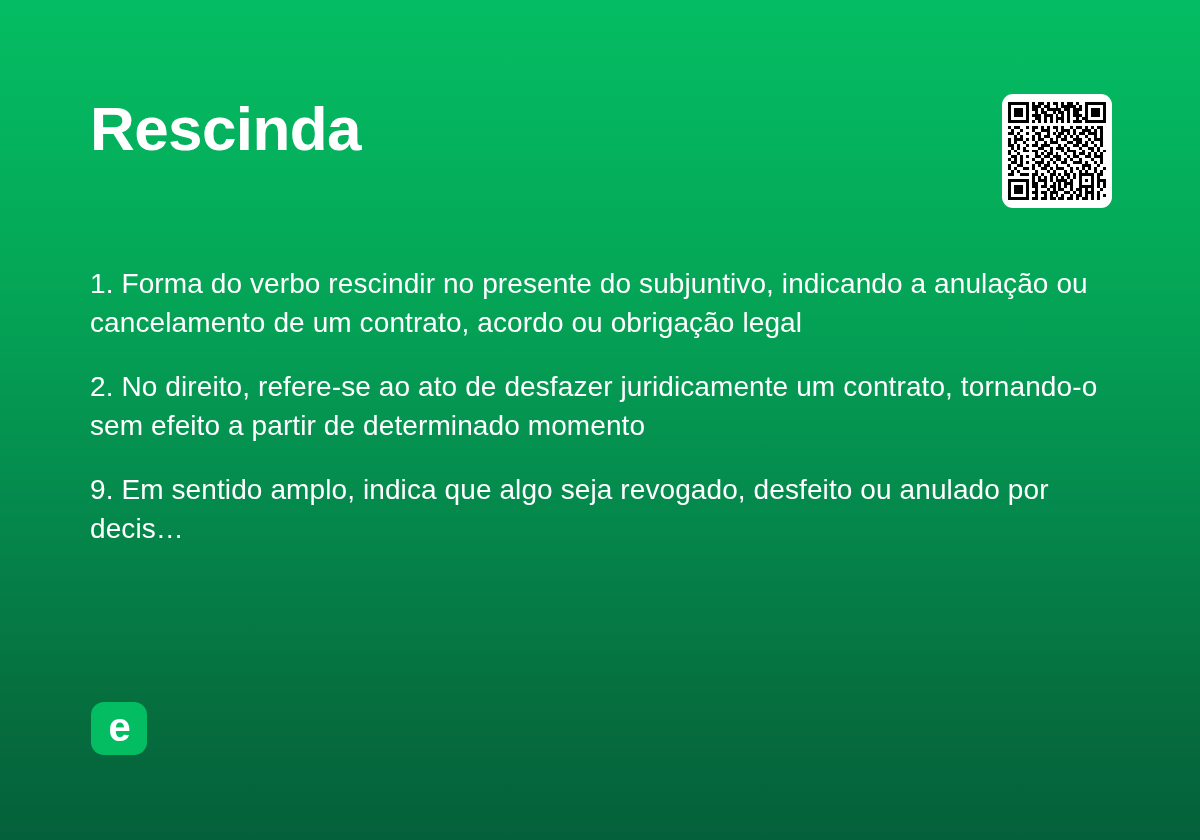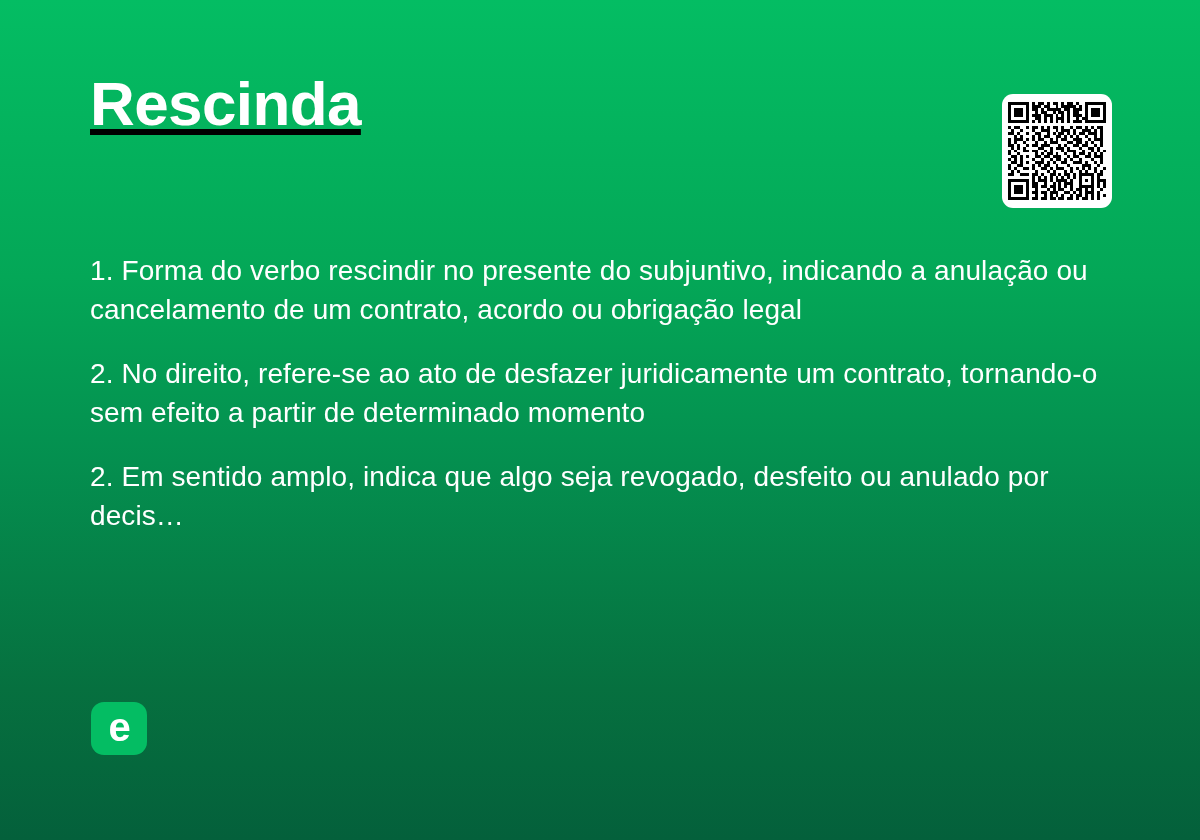--- a/index.html
+++ b/index.html
@@ -20,23 +20,22 @@
     height: 840px;
     box-sizing: border-box;
     background: linear-gradient(180deg, #04bd63 0%, #04a757 33%, #048f4f 55%, #06703f 82%, #04603b 100%);
     overflow: hidden;
   }
 
   
   .header {
     position: absolute;
     left: 90px;
-    top: 71px;
+    top: 96px;
     width: 880px;
-    text-decoration: underline;
   }
   .word-title {
     margin: 0;
     font-size: 62px;
     line-height: 66px;
     font-weight: 700;
     letter-spacing: -0.6px;
     color: #ffffff;
   }
   .word-class {
@@ -70,21 +69,21 @@
   }
 
   
   .definitions {
     position: absolute;
     left: 90px;
     top: 248px;
     width: 1010px;
   }
   .definition {
-    margin: 3px 0 25px 0;
+    margin: 16px 0 25px 0;
     font-size: 28px;
     line-height: 39px;
     font-weight: 400;
     color: #ffffff;
     letter-spacing: 0.1px;
   }
   .definition:last-child { margin-bottom: 0; }
 
   
   .footer {
@@ -455,21 +454,21 @@
           <rect x="23" y="32" width="1" height="1"></rect>
         <rect x="25" y="32" width="2" height="1"></rect>
           <rect x="30" y="32" width="1" height="1"></rect>
       </g>
     </svg>
   </div>
 
   <div class="definitions">
     <p class="definition">1. Forma do verbo rescindir no presente do subjuntivo, indicando a anulação ou cancelamento de um contrato, acordo ou obrigação legal</p>
     <p class="definition">2. No direito, refere-se ao ato de desfazer juridicamente um contrato, tornando-o sem efeito a partir de determinado momento</p>
-    <p class="definition">2. Em sentido amplo, indica que algo seja revogado, desfeito ou anulado por decis…</p>
+    <p class="definition">9. Em sentido amplo, indica que algo seja revogado, desfeito ou anulado por decis…</p>
   </div>
 
   <div class="footer">
     <div class="logo-mark">
       <span>e</span>
     </div>
   </div>
 
 </div>
 

